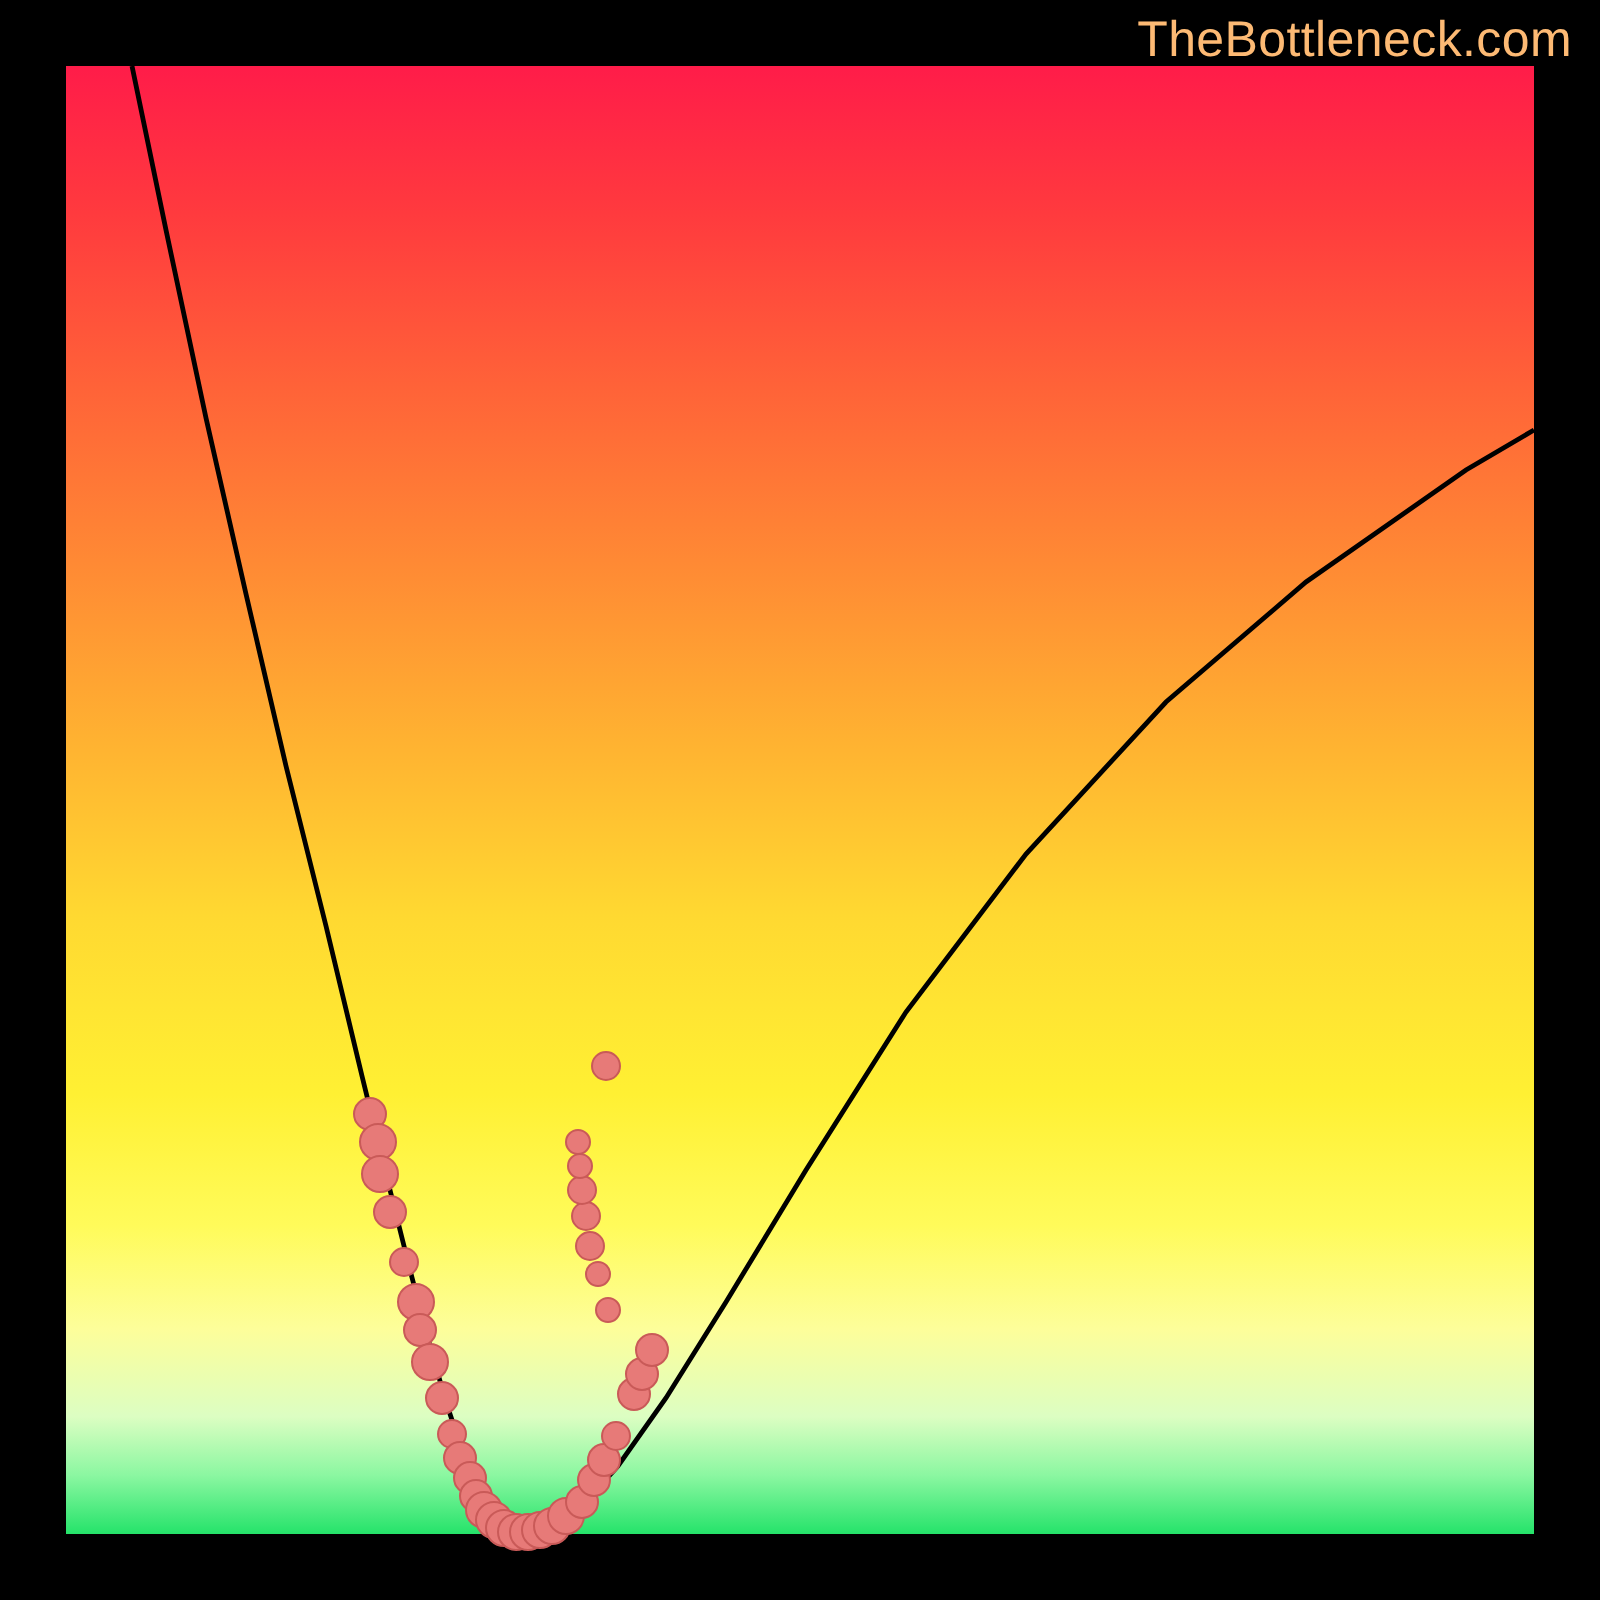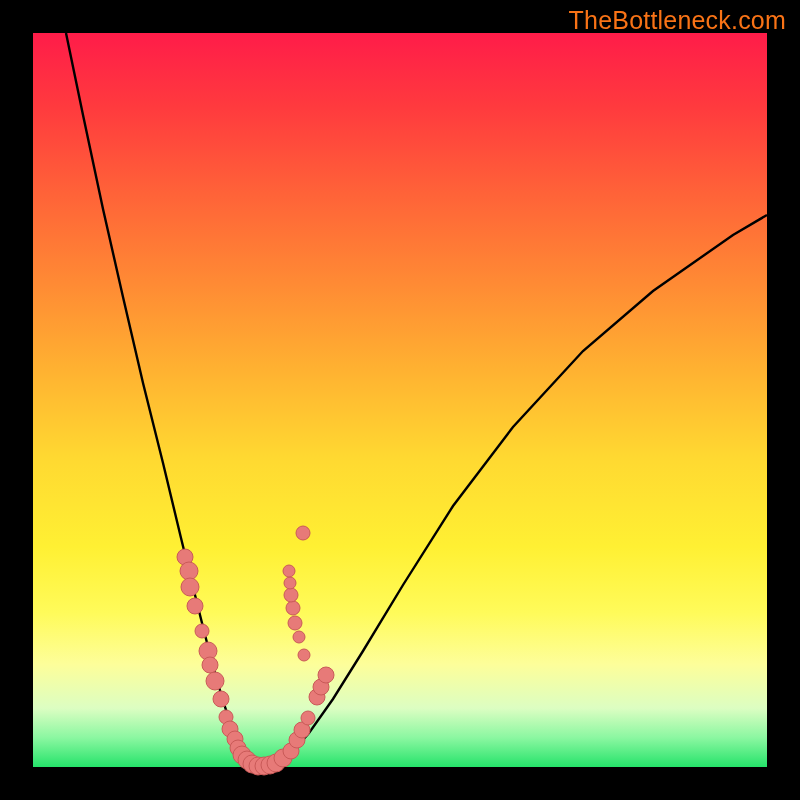--- a/index.html
+++ b/index.html
@@ -35,21 +35,21 @@
       #fdfe9a 86%,
       #dcfec2 92%,
       #8bf7a1 96%,
       #25e36a 100%
     );
   }
   .watermark {
     position: absolute;
     top: 6px;
     right: 14px;
-    color: #f97316;
+    color: #fdba74;
     font-size: 25px;
     font-weight: 400;
     letter-spacing: 0.2px;
     user-select: none;
   }
   svg.curve {
     position: absolute;
     left: 0; top: 0;
     width: 734px; height: 734px;
     overflow: visible;

